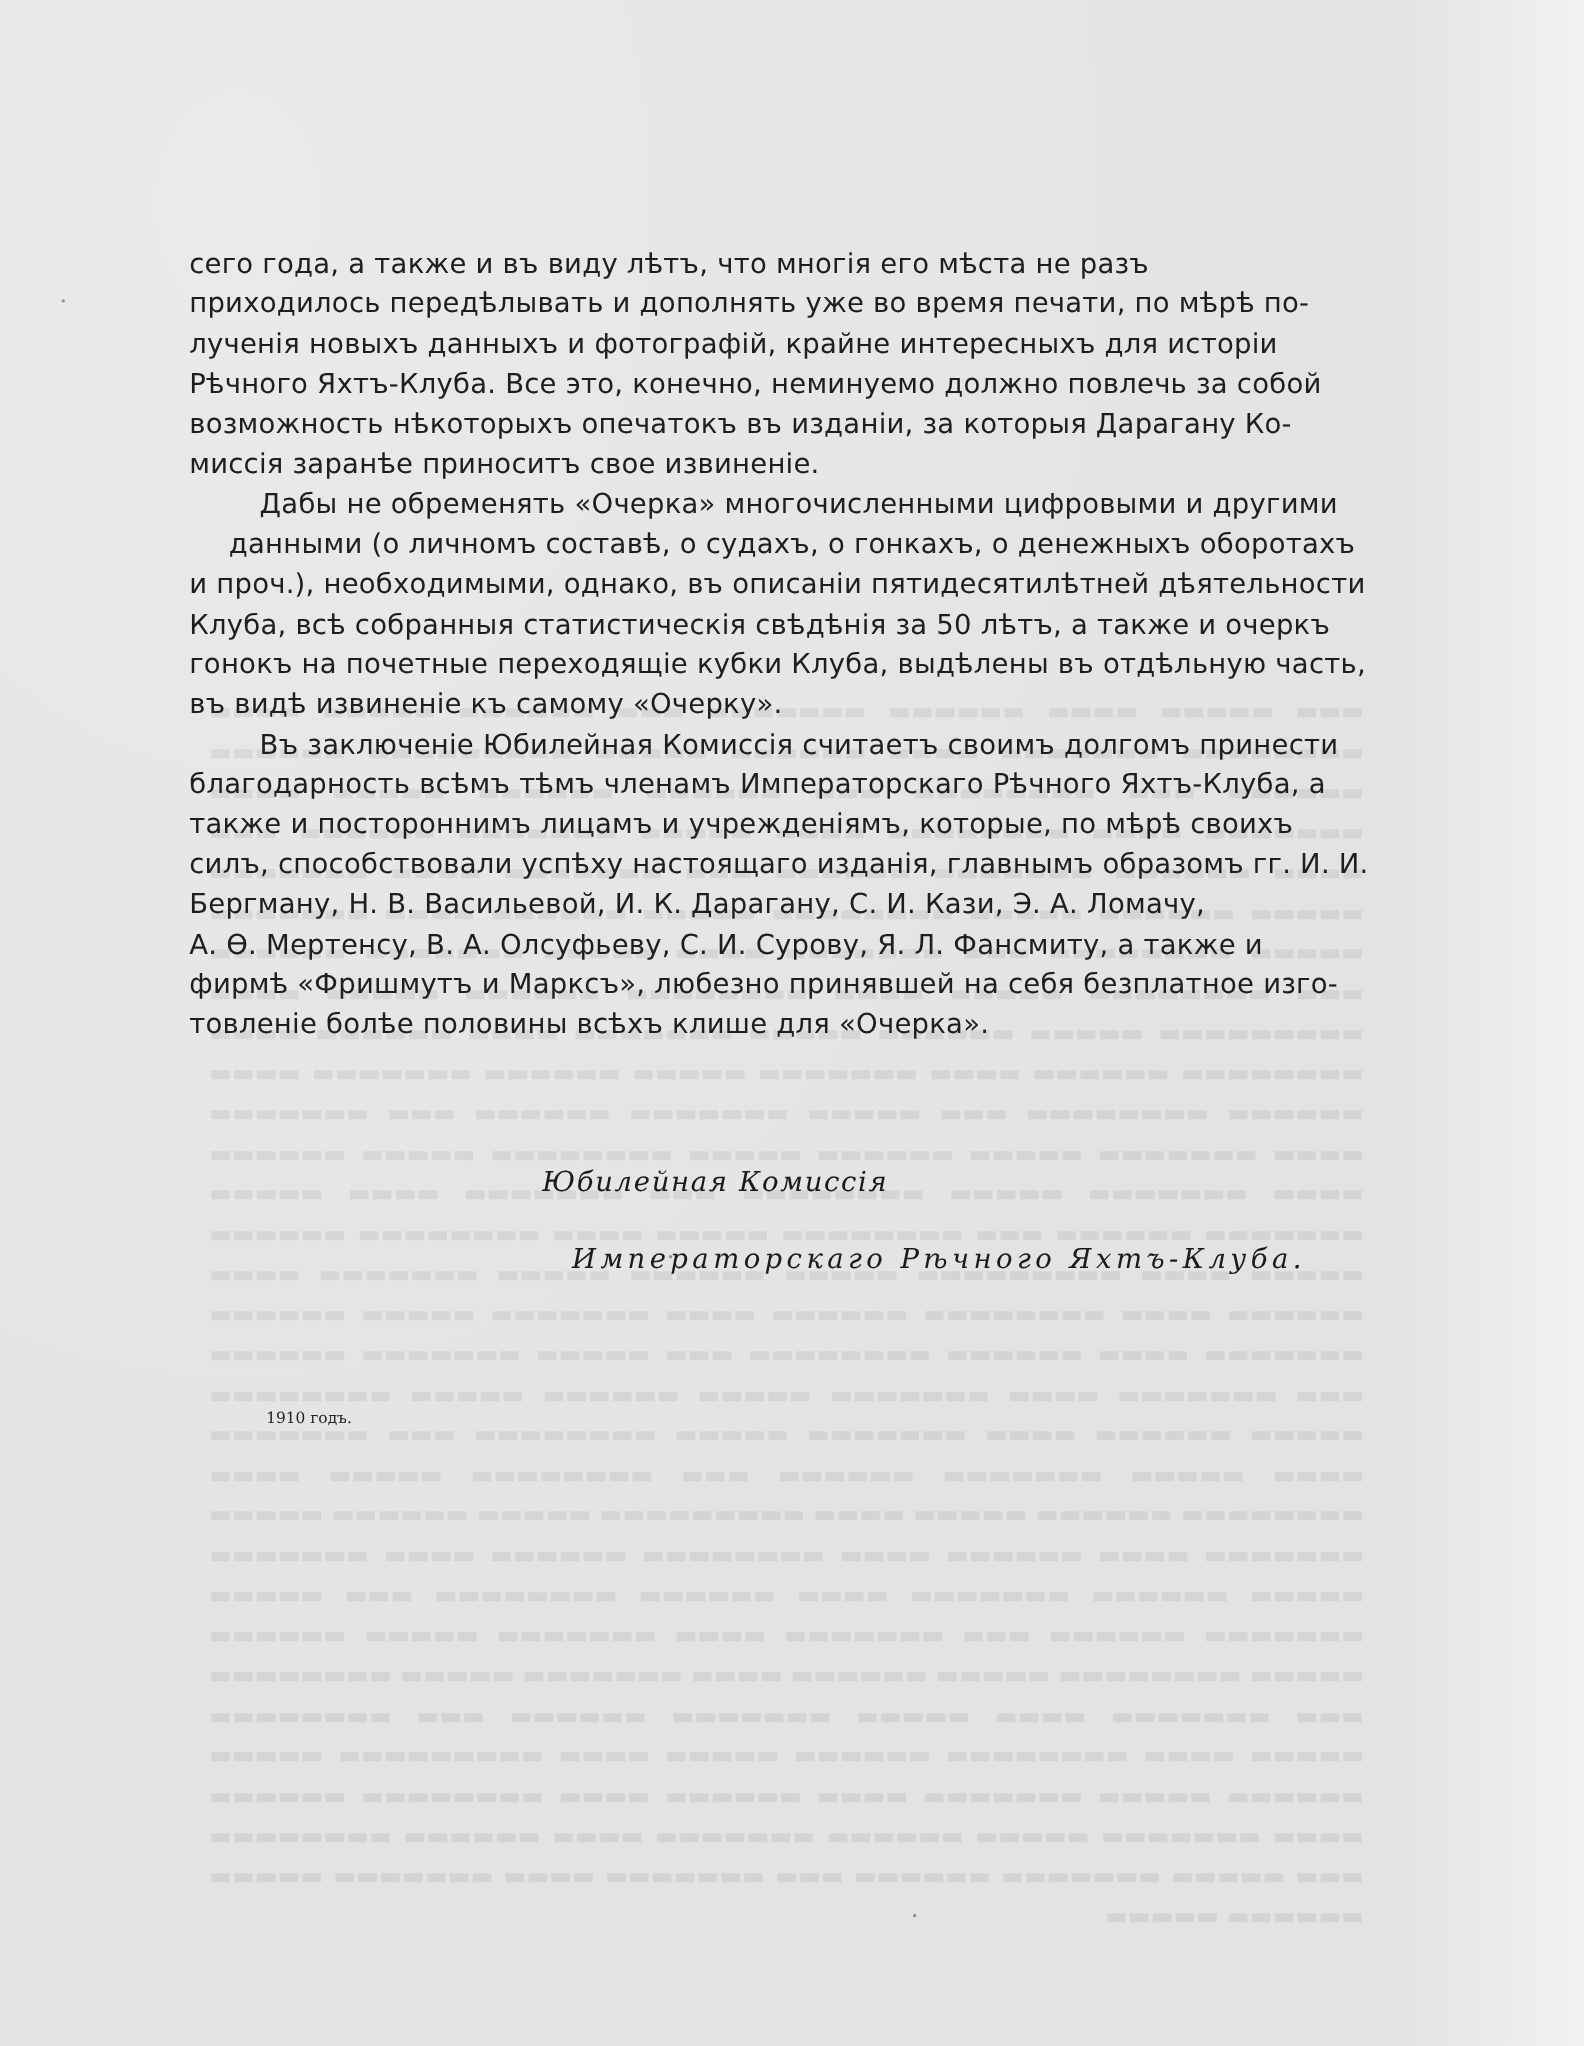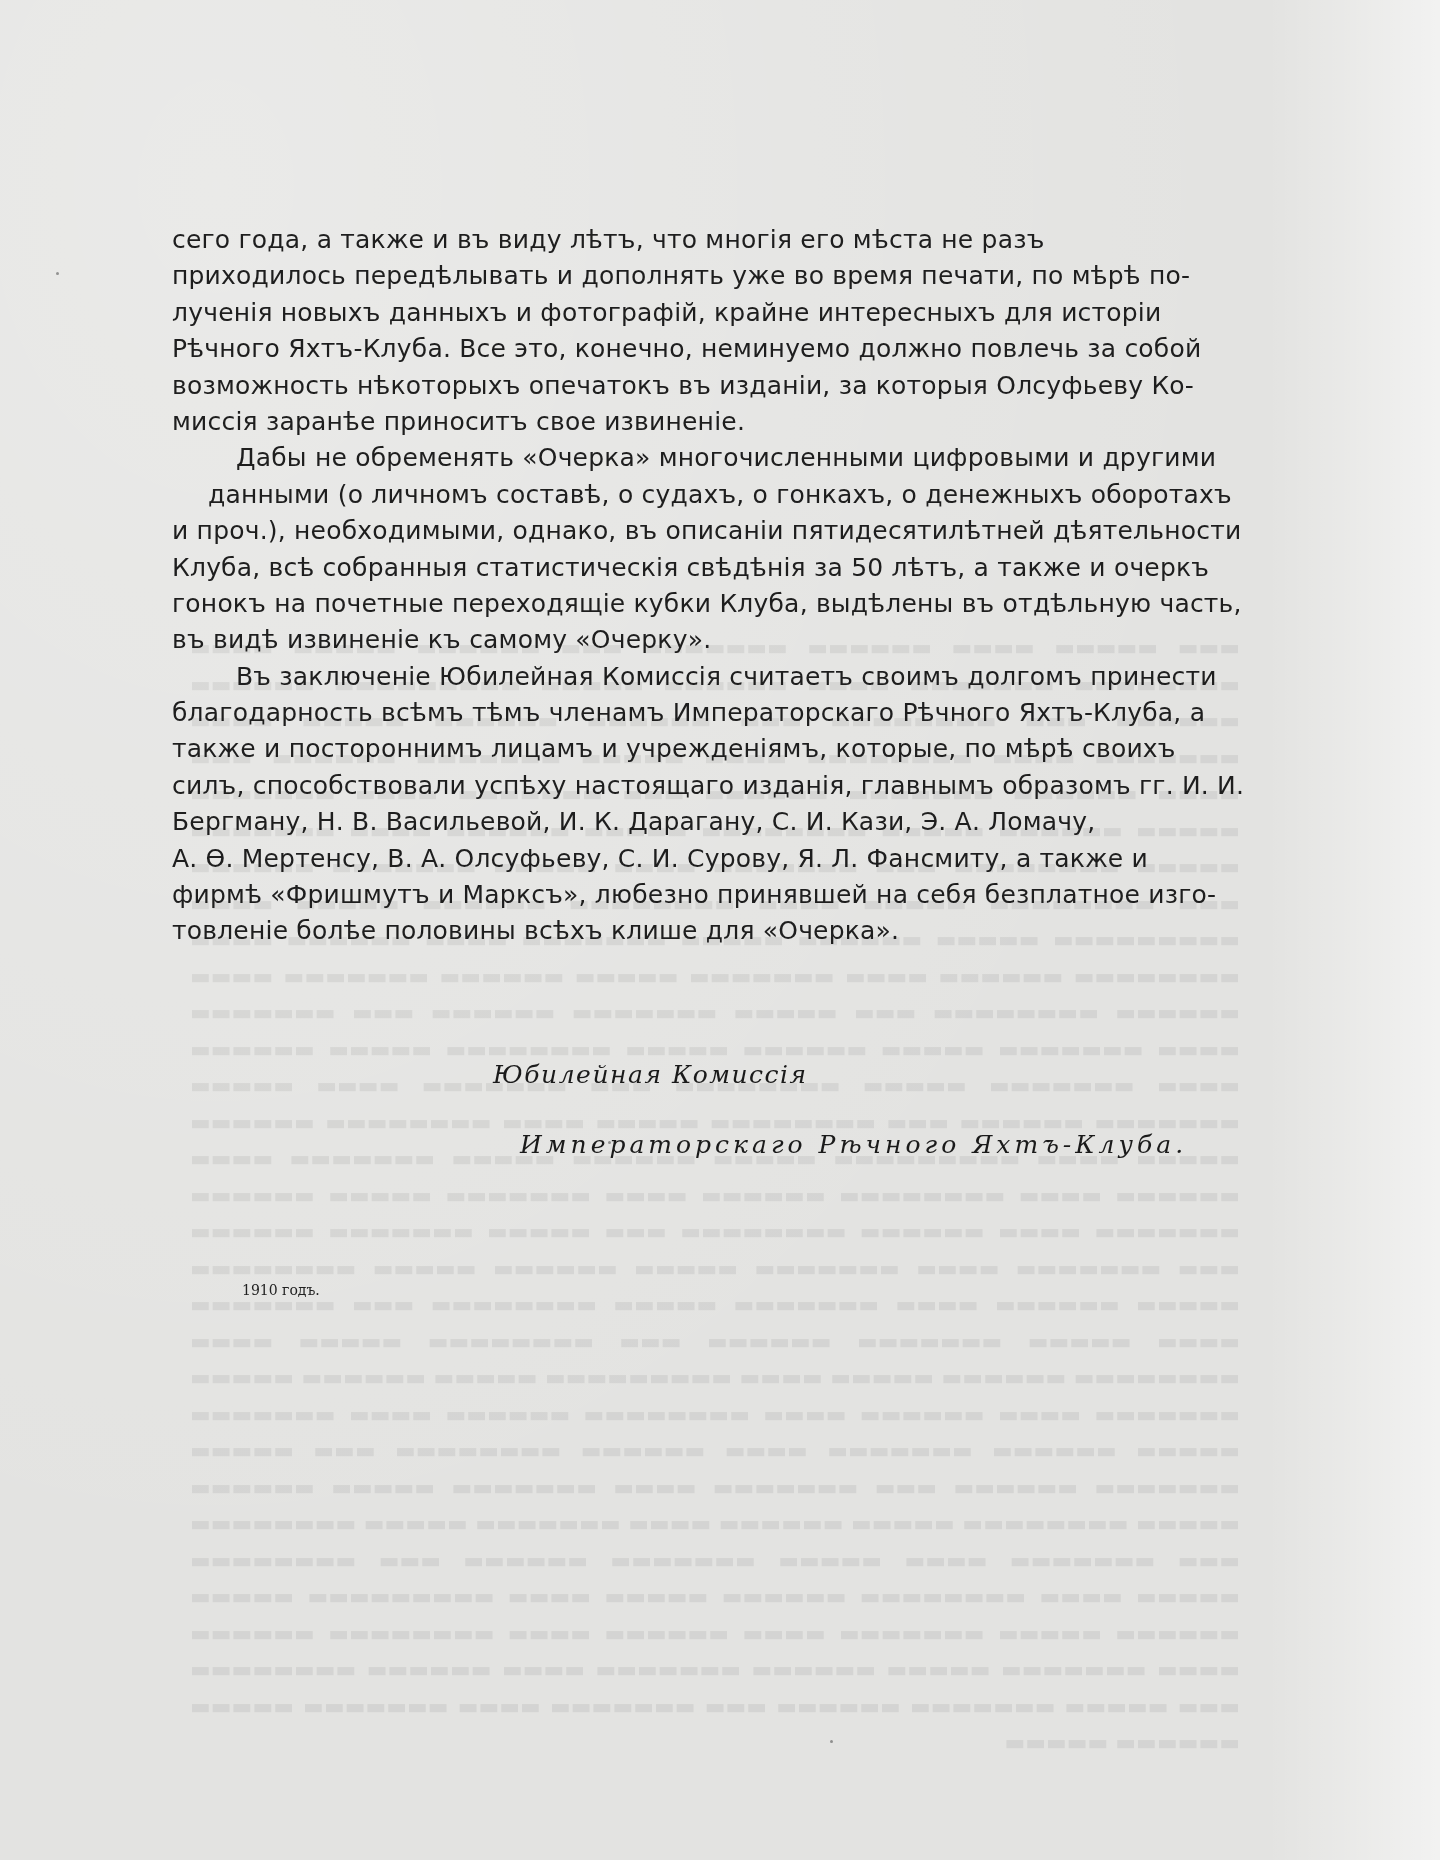--- a/index.html
+++ b/index.html
@@ -81,21 +81,21 @@
 <div class="bleed" style="top:630px;">
   ▬▬▬ ▬▬▬▬▬ ▬▬▬▬ ▬▬▬▬▬▬ ▬▬▬▬▬▬▬ ▬▬▬ ▬▬▬▬▬▬ ▬▬▬▬▬ ▬▬▬▬ ▬▬▬▬▬▬▬▬ ▬▬▬▬▬▬▬ ▬▬▬▬ ▬▬▬▬▬▬ ▬▬▬▬▬ ▬▬▬▬▬▬▬▬▬ ▬▬▬▬▬▬ ▬▬▬▬▬▬ ▬▬▬ ▬▬▬▬▬▬▬▬ ▬▬▬ ▬▬▬▬▬▬ ▬▬▬▬▬▬ ▬▬▬▬▬ ▬▬▬▬ ▬▬▬▬▬▬▬ ▬▬▬▬ ▬▬▬▬▬▬▬▬ ▬▬▬▬ ▬▬▬▬▬ ▬▬▬▬▬▬▬ ▬▬▬▬▬▬ ▬▬▬ ▬▬▬▬ ▬▬▬▬▬▬ ▬▬▬▬▬▬▬ ▬▬▬▬▬▬ ▬▬▬ ▬▬▬▬▬▬▬ ▬▬▬▬ ▬▬▬▬▬▬▬ ▬▬▬▬▬ ▬▬▬▬▬▬ ▬▬▬▬▬ ▬▬▬▬▬▬▬▬ ▬▬▬▬▬ ▬▬▬▬▬▬ ▬▬▬▬ ▬▬▬▬▬▬▬ ▬▬▬▬▬ ▬▬▬▬▬▬▬▬ ▬▬▬ ▬▬▬▬▬▬▬ ▬▬▬▬ ▬▬▬▬▬ ▬▬▬▬▬▬▬ ▬▬▬▬▬▬ ▬▬▬ ▬▬▬▬▬▬▬▬ ▬▬▬▬▬ ▬▬▬▬ ▬▬▬▬▬▬▬▬ ▬▬▬▬▬▬ ▬▬▬▬▬ ▬▬▬▬ ▬▬▬▬▬▬▬▬▬ ▬▬▬▬▬ ▬▬▬▬▬▬ ▬▬▬▬▬ ▬▬▬▬▬▬▬ ▬▬▬▬ ▬▬▬▬▬▬ ▬▬▬▬ ▬▬▬▬▬▬▬▬ ▬▬▬▬▬▬ ▬▬▬▬ ▬▬▬▬▬▬▬ ▬▬▬▬▬ ▬▬▬▬▬▬ ▬▬▬▬▬▬▬ ▬▬▬▬ ▬▬▬▬▬▬ ▬▬▬▬▬▬▬▬ ▬▬▬ ▬▬▬▬▬ ▬▬▬▬▬▬▬ ▬▬▬▬▬▬ ▬▬▬ ▬▬▬▬▬▬▬ ▬▬▬▬ ▬▬▬▬▬▬▬ ▬▬▬▬▬ ▬▬▬▬▬▬ ▬▬▬▬▬ ▬▬▬▬▬▬▬▬ ▬▬▬▬▬ ▬▬▬▬▬▬ ▬▬▬▬ ▬▬▬▬▬▬▬ ▬▬▬▬▬ ▬▬▬▬▬▬▬▬ ▬▬▬ ▬▬▬▬▬▬▬ ▬▬▬▬ ▬▬▬▬▬ ▬▬▬▬▬▬▬ ▬▬▬▬▬▬ ▬▬▬ ▬▬▬▬▬▬▬▬ ▬▬▬▬▬ ▬▬▬▬ ▬▬▬▬▬▬▬▬ ▬▬▬▬▬▬ ▬▬▬▬▬ ▬▬▬▬ ▬▬▬▬▬▬▬▬▬ ▬▬▬▬▬ ▬▬▬▬▬▬ ▬▬▬▬▬ ▬▬▬▬▬▬▬ ▬▬▬▬ ▬▬▬▬▬▬ ▬▬▬▬ ▬▬▬▬▬▬▬▬ ▬▬▬▬▬▬ ▬▬▬▬ ▬▬▬▬▬▬▬ ▬▬▬▬▬ ▬▬▬▬▬▬ ▬▬▬▬▬▬▬ ▬▬▬▬ ▬▬▬▬▬▬ ▬▬▬▬▬▬▬▬ ▬▬▬ ▬▬▬▬▬ ▬▬▬▬▬▬▬ ▬▬▬▬▬▬ ▬▬▬ ▬▬▬▬▬▬▬ ▬▬▬▬ ▬▬▬▬▬▬▬ ▬▬▬▬▬ ▬▬▬▬▬▬ ▬▬▬▬▬ ▬▬▬▬▬▬▬▬ ▬▬▬▬▬ ▬▬▬▬▬▬ ▬▬▬▬ ▬▬▬▬▬▬▬ ▬▬▬▬▬ ▬▬▬▬▬▬▬▬ ▬▬▬ ▬▬▬▬▬▬▬ ▬▬▬▬ ▬▬▬▬▬ ▬▬▬▬▬▬▬ ▬▬▬▬▬▬ ▬▬▬ ▬▬▬▬▬▬▬▬ ▬▬▬▬▬ ▬▬▬▬ ▬▬▬▬▬▬▬▬ ▬▬▬▬▬▬ ▬▬▬▬▬ ▬▬▬▬ ▬▬▬▬▬▬▬▬▬ ▬▬▬▬▬ ▬▬▬▬▬▬ ▬▬▬▬▬ ▬▬▬▬▬▬▬ ▬▬▬▬ ▬▬▬▬▬▬ ▬▬▬▬ ▬▬▬▬▬▬▬▬ ▬▬▬▬▬▬ ▬▬▬▬ ▬▬▬▬▬▬▬ ▬▬▬▬▬ ▬▬▬▬▬▬ ▬▬▬▬▬▬▬ ▬▬▬▬ ▬▬▬▬▬▬ ▬▬▬▬▬▬▬▬ ▬▬▬ ▬▬▬▬▬ ▬▬▬▬▬▬▬ ▬▬▬▬▬▬ ▬▬▬ ▬▬▬▬▬▬▬ ▬▬▬▬ ▬▬▬▬▬▬▬ ▬▬▬▬▬ ▬▬▬▬▬▬ ▬▬▬▬▬ ▬▬▬▬▬▬▬▬ ▬▬▬▬▬ ▬▬▬▬▬▬ ▬▬▬▬ ▬▬▬▬▬▬▬ ▬▬▬▬▬ ▬▬▬▬▬▬▬▬ ▬▬▬ ▬▬▬▬▬▬▬ ▬▬▬▬ ▬▬▬▬▬ ▬▬▬▬▬▬▬ ▬▬▬▬▬▬ ▬▬▬ ▬▬▬▬▬▬▬▬ ▬▬▬▬▬ ▬▬▬▬ ▬▬▬▬▬▬▬▬ ▬▬▬▬▬▬ ▬▬▬▬▬ ▬▬▬▬ ▬▬▬▬▬▬▬▬▬ ▬▬▬▬▬ ▬▬▬▬▬▬ ▬▬▬▬▬ ▬▬▬▬▬▬▬ ▬▬▬▬ ▬▬▬▬▬▬ ▬▬▬▬ ▬▬▬▬▬▬▬▬ ▬▬▬▬▬▬ ▬▬▬▬ ▬▬▬▬▬▬▬ ▬▬▬▬▬ ▬▬▬▬▬▬ ▬▬▬▬▬▬▬ ▬▬▬▬ ▬▬▬▬▬▬ ▬▬▬▬▬▬▬▬ ▬▬▬ ▬▬▬▬▬ ▬▬▬▬▬▬▬ ▬▬▬▬▬▬ ▬▬▬ ▬▬▬▬▬▬▬ ▬▬▬▬ ▬▬▬▬▬▬▬ ▬▬▬▬▬ ▬▬▬▬▬▬ ▬▬▬▬▬
 </div>
 
 <main class="text-block">
   <div class="para">
     <span class="line" style="white-space: nowrap; word-spacing: 0px; text-align: left; text-align-last: left;">сего года, а также и въ виду лѣтъ, что многія его мѣста не разъ</span>
     <span class="line" style="white-space: nowrap; word-spacing: 0px; text-align: left; text-align-last: left;">приходилось передѣлывать и дополнять уже во время печати, по мѣрѣ по-</span>
     <span class="line" style="white-space: nowrap; word-spacing: 0px; text-align: left; text-align-last: left;">лученія новыхъ данныхъ и фотографій, крайне интересныхъ для исторіи</span>
     <span class="line" style="white-space: nowrap; word-spacing: 0px; text-align: left; text-align-last: left;">Рѣчного Яхтъ-Клуба. Все это, конечно, неминуемо должно повлечь за собой</span>
-    <span class="line" style="white-space: nowrap; word-spacing: 0px; text-align: left; text-align-last: left;">возможность нѣкоторыхъ опечатокъ въ изданіи, за которыя Олсуфьеву Ко-</span>
+    <span class="line" style="white-space: nowrap; word-spacing: 0px; text-align: left; text-align-last: left;">возможность нѣкоторыхъ опечатокъ въ изданіи, за которыя Дарагану Ко-</span>
     <span class="line last">миссія заранѣе приноситъ свое извиненіе.</span>
   </div>
   <div class="para">
     <span class="line" style="padding-left: 64px; white-space: nowrap; word-spacing: 0px; text-align: left; text-align-last: left;">Дабы не обременять «Очерка» многочисленными цифровыми и другими</span>
     <span class="line" style="white-space: nowrap; word-spacing: 0px; text-align: left; text-align-last: left; margin-left: 36px;">данными (о личномъ составѣ, о судахъ, о гонкахъ, о денежныхъ оборотахъ</span>
     <span class="line" style="white-space: nowrap; word-spacing: 0px; text-align: left; text-align-last: left;">и проч.), необходимыми, однако, въ описаніи пятидесятилѣтней дѣятельности</span>
     <span class="line" style="white-space: nowrap; word-spacing: 0px; text-align: left; text-align-last: left;">Клуба, всѣ собранныя статистическія свѣдѣнія за 50 лѣтъ, а также и очеркъ</span>
     <span class="line" style="white-space: nowrap; word-spacing: 0px; text-align: left; text-align-last: left;">гонокъ на почетные переходящіе кубки Клуба, выдѣлены въ отдѣльную часть,</span>
     <span class="line last">въ видѣ извиненіе къ самому «Очерку».</span>
   </div>

